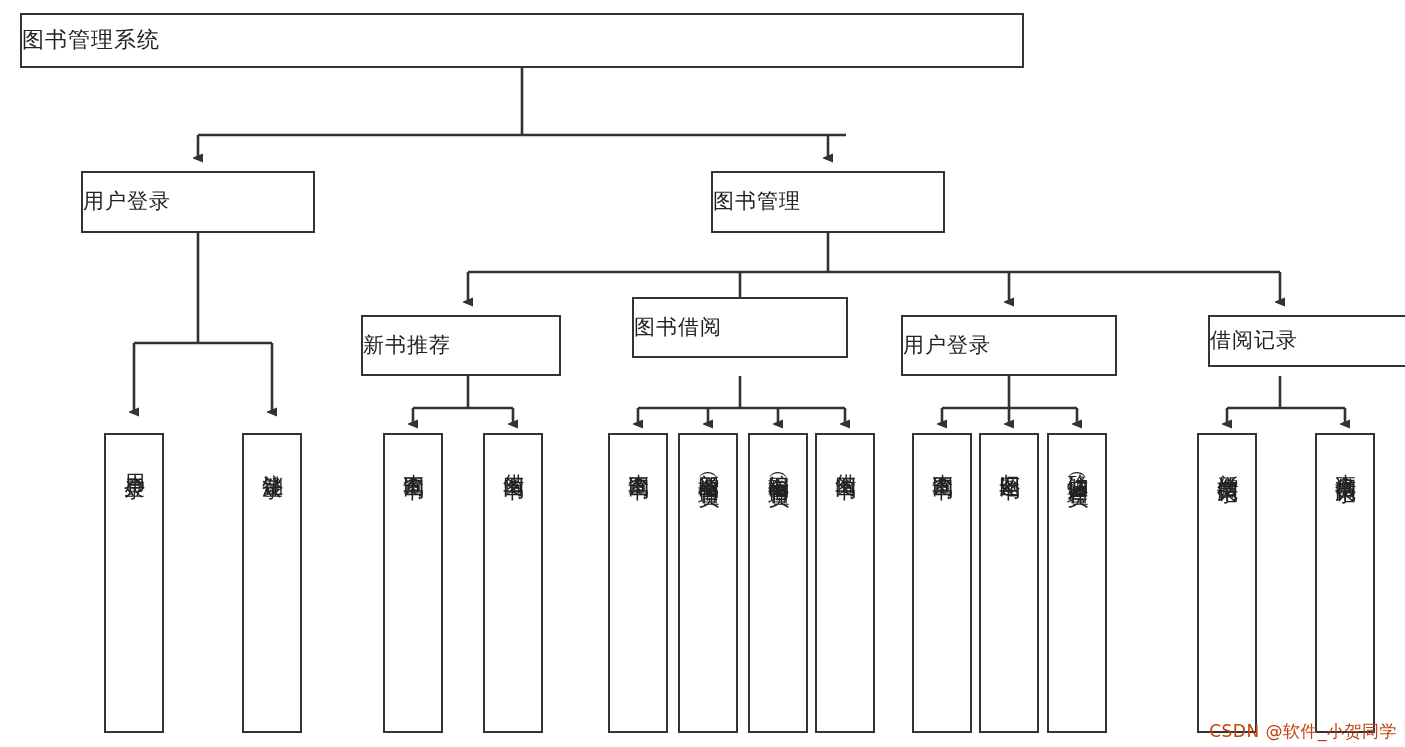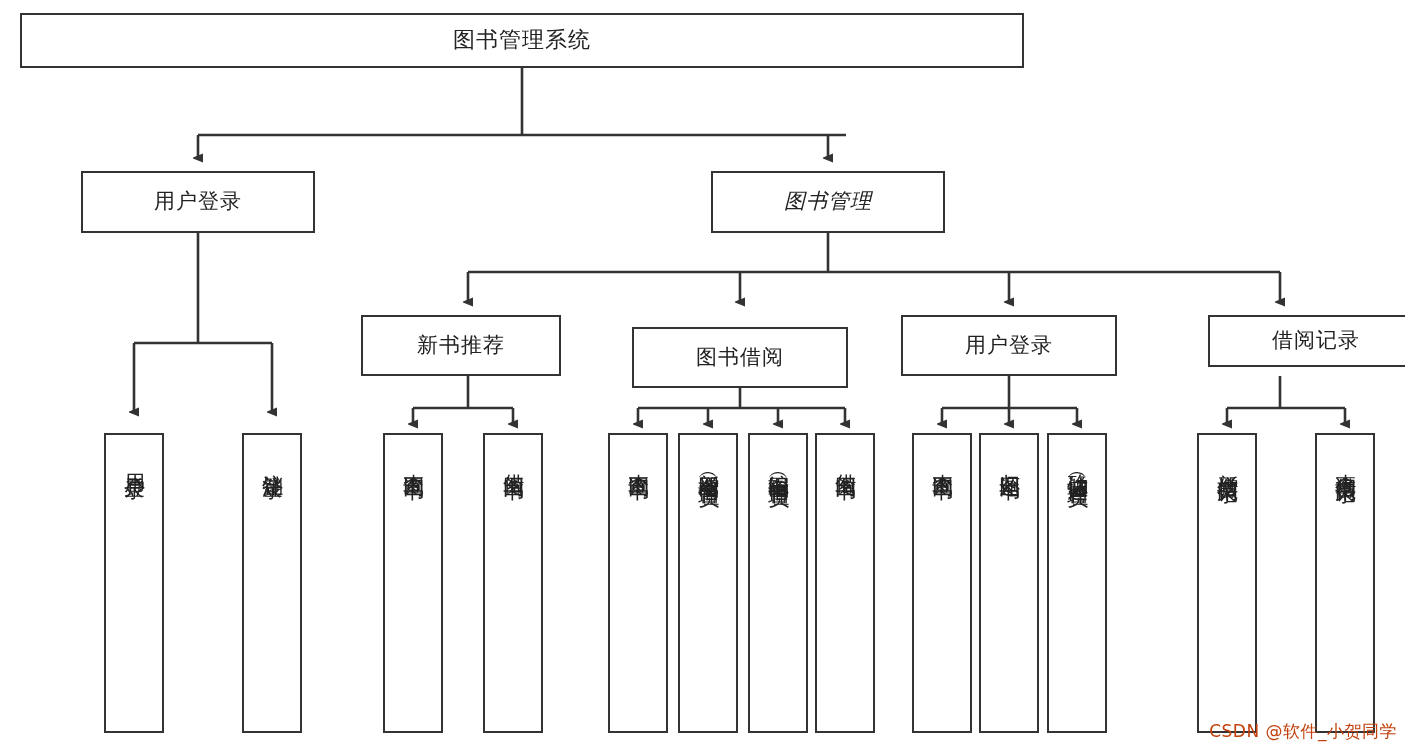--- a/index.html
+++ b/index.html
@@ -26,21 +26,21 @@
     height: 747px;
     pointer-events: none;
   }
   .node {
     position: absolute;
     box-sizing: border-box;
     background: #ffffff;
     border: 2px solid #333333;
     display: flex;
     align-items: center;
-    justify-content: center;
+    justify-content: flex-start;
     color: #222222;
   }
   .node.horizontal .label {
     writing-mode: horizontal-tb;
     font-size: 21px;
     line-height: 1.1;
     letter-spacing: 1px;
     white-space: nowrap;
   }
   .node.vertical {
@@ -125,28 +125,28 @@
     </g>
   </svg>
 
   <div class="node horizontal root" style="left:20px; top:13px; width:1004px; height:55px;">
     <span class="label">图书管理系统</span>
   </div>
 
   <div class="node horizontal" style="left:81px; top:171px; width:234px; height:62px;">
     <span class="label">用户登录</span>
   </div>
-  <div class="node horizontal" style="left:711px; top:171px; width:234px; height:62px;font-style:italic;">
+  <div class="node horizontal" style="left:711px; top:171px; width:234px; height:62px;">
     <span class="label">图书管理</span>
   </div>
 
   <div class="node horizontal" style="left:361px; top:315px; width:200px; height:61px;">
     <span class="label">新书推荐</span>
   </div>
-  <div class="node horizontal" style="left:632px; top:327px; width:216px; height:61px;">
+  <div class="node horizontal" style="left:632px; top:297px; width:216px; height:61px;">
     <span class="label">图书借阅</span>
   </div>
   <div class="node horizontal" style="left:901px; top:315px; width:216px; height:61px;">
     <span class="label">用户登录</span>
   </div>
   <div class="node horizontal" style="left:1172px; top:315px; width:216px; height:52px;margin-left:36px;">
     <span class="label">借阅记录</span>
   </div>
 
   <div class="node vertical" style="left:104px; top:433px; width:60px; height:300px;">

